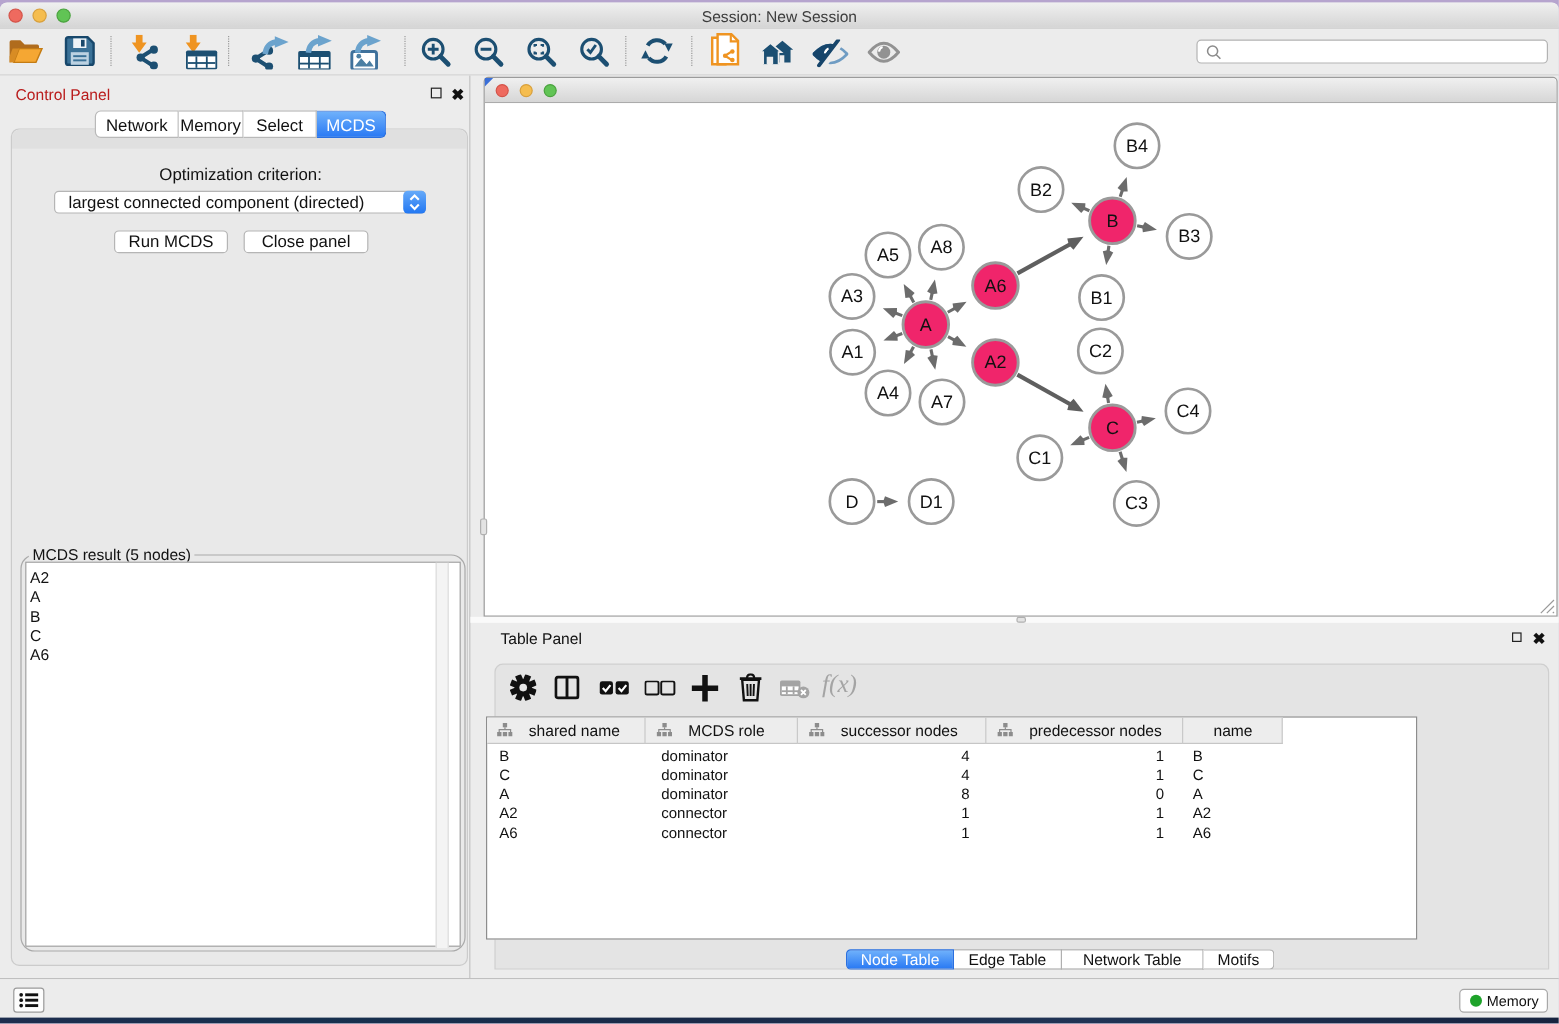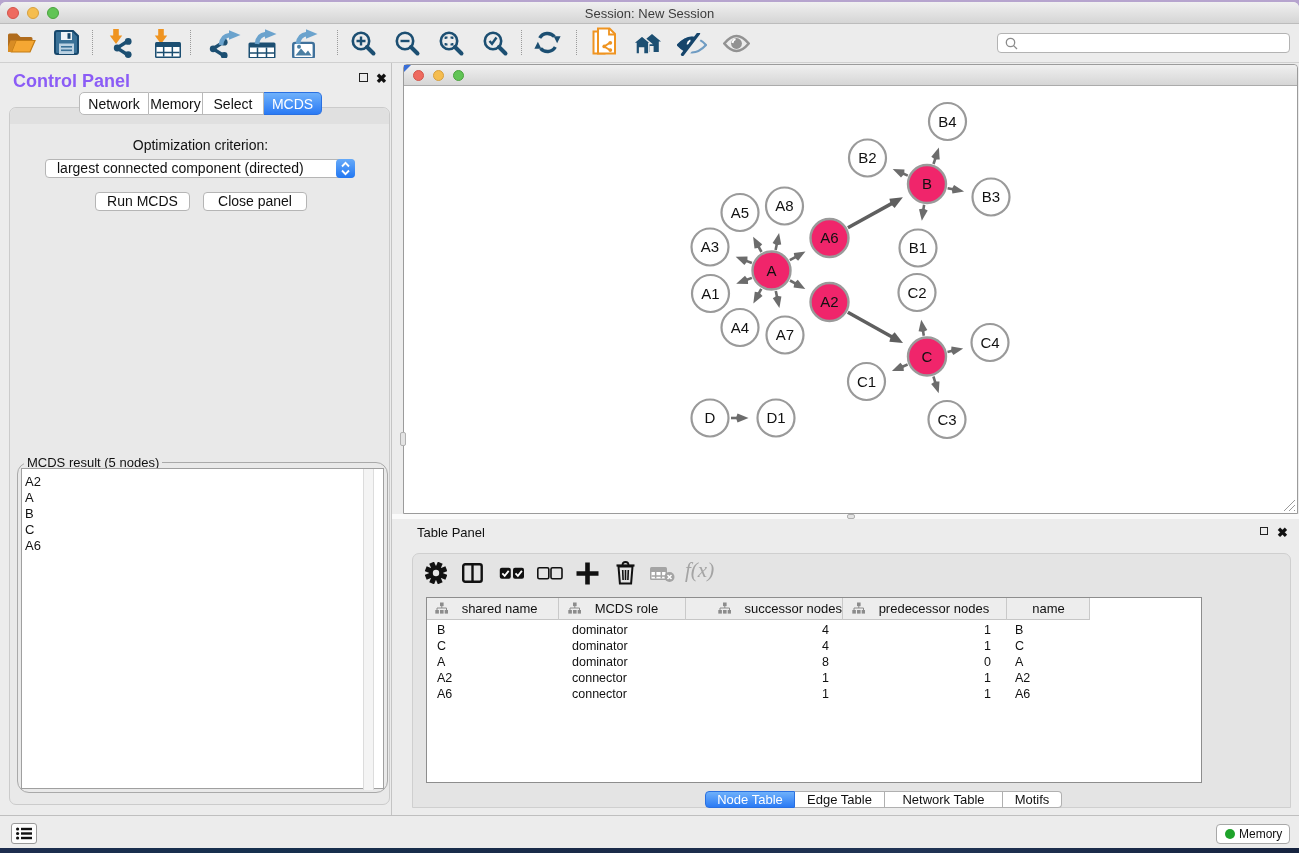--- a/index.html
+++ b/index.html
@@ -12,21 +12,21 @@
 .title { position:absolute; top:3.5px; width:100%; text-align:center; font-size:13px; color:#3c3c3c; }
 .toolbar { position:absolute; left:0; top:22px; width:100%; height:39px; background:#ececec;
   border-bottom:1px solid #d0d0d0; }
 .vsep { position:absolute; top:6px; height:25px; width:0; border-left:1px dotted #9a9a9a; }
 .search { position:absolute; left:997px; top:9px; width:293px; height:20px; background:#fff;
   border:1px solid #b3b3b3; border-radius:4px; }
 .main { position:absolute; left:0; top:61px; width:100%; height:752px; background:#ececec; }
 .vdivider { position:absolute; left:391px; top:0; height:752px; width:1px; background:#c4c4c4; }
 
 
-.cp-title { position:absolute; left:13px; top:8px; font-size:18px; color:#8b5cf6;font-weight:bold; }
+.cp-title { position:absolute; left:13px; top:8px; font-size:13px; color:#b91c1c; }
 .cp-box { position:absolute; left:9px; top:44px; width:381px; height:698px; background:#e9e9e9;
   border:1px solid #cbcbcb; border-radius:7px; }
 .cp-box-top { position:absolute; left:0; top:0; width:100%; height:16px; background:#e0e0e0;
   border-radius:7px 7px 0 0; }
 .tabs { position:absolute; left:79px; top:29px; height:23px; display:flex; }
 .tab { height:23px; line-height:22px; text-align:center; font-size:14px; color:#111;
   background:#fff; border:1px solid #b9b9b9; border-left:none; }
 .tab.first { border-left:1px solid #b9b9b9; border-radius:5px 0 0 5px; }
 .tab.last { border-radius:0 5px 5px 0; }
 .tab.sel { background:linear-gradient(#6fb1fb,#2a7af4); color:#fff; border-color:#2a70e0; }
@@ -56,21 +56,21 @@
   border-top:7px solid #3a6fd8; border-right:7px solid transparent; }
 .grip-l { position:absolute; left:400px; top:369px; width:6px; height:14px; background:#e3e3e3;
   border:1px solid #b0b0b0; border-radius:2px; }
 .grip-b { position:absolute; left:847px; top:451px; width:8px; height:5px; background:#e3e3e3;
   border:1px solid #b0b0b0; border-radius:2px; }
 
 
 .tp-title { position:absolute; left:417px; top:462px; font-size:13px; color:#111; }
 .tp-box { position:absolute; left:412px; top:490px; width:879px; height:255px; background:#e4e4e4;
   border:1px solid #cfcfcf; border-radius:7px 7px 0 0; }
-.tp-table { position:absolute; left:426px; top:534px; width:776px; height:186px; background:#fff;
+.tp-table { position:absolute; left:405px; top:534px; width:776px; height:186px; background:#fff;
   border:1px solid #8d8d8d; }
 .thead { position:absolute; left:0; top:0; width:663px; height:22px; background:#ededed;
   border-bottom:1px solid #c6c6c6; font-size:13px; color:#111; }
 .th { position:absolute; top:0; height:22px; line-height:21px; border-right:1px solid #c9c9c9; text-align:center; }
 .trow { position:absolute; left:0; width:875px; height:16px; font-size:12.5px; color:#111; }
 .td { position:absolute; top:0; height:16px; line-height:16px; }
 .btabs { position:absolute; left:673px; top:728px; height:27px; display:flex;padding-left:32px; }
 .btab { height:17px; line-height:16px; text-align:center; font-size:13px; color:#111;
   background:#fff; border:1px solid #b0b0b0; border-left:none; }
 .btab.first { border-left:1px solid #b0b0b0; border-radius:4px 0 0 4px; }
@@ -430,21 +430,21 @@
                 <rect x="5" y="8" width="3.6" height="3.6" fill="#8c8c8c"></rect>
                 <rect x="9.7" y="8" width="3.6" height="3.6" fill="#8c8c8c"></rect>
               </svg></span> <span style="margin-left:10px">shared name</span></div>
         <div class="th" style="left:133px;width:126px;text-align:left"><span style="margin-left:8px"><svg width="13" height="12" viewBox="0 0 13 12" style="vertical-align:-1px">
                 <rect x="5" y="0.5" width="3.6" height="3.6" fill="#8c8c8c"></rect>
                 <path d="M6.8 4 v2 M2 8 V6 h9.5 v2" stroke="#8c8c8c" stroke-width="1" fill="none"></path>
                 <rect x="0.3" y="8" width="3.6" height="3.6" fill="#8c8c8c"></rect>
                 <rect x="5" y="8" width="3.6" height="3.6" fill="#8c8c8c"></rect>
                 <rect x="9.7" y="8" width="3.6" height="3.6" fill="#8c8c8c"></rect>
               </svg></span> <span style="margin-left:10px">MCDS role</span></div>
-        <div class="th" style="left:260px;width:156px;text-align:right"><span style="margin-left:8px"><svg width="13" height="12" viewBox="0 0 13 12" style="vertical-align:-1px">
+        <div class="th" style="left:260px;width:156px;text-align:left"><span style="margin-left:8px"><svg width="13" height="12" viewBox="0 0 13 12" style="vertical-align:-1px">
                 <rect x="5" y="0.5" width="3.6" height="3.6" fill="#8c8c8c"></rect>
                 <path d="M6.8 4 v2 M2 8 V6 h9.5 v2" stroke="#8c8c8c" stroke-width="1" fill="none"></path>
                 <rect x="0.3" y="8" width="3.6" height="3.6" fill="#8c8c8c"></rect>
                 <rect x="5" y="8" width="3.6" height="3.6" fill="#8c8c8c"></rect>
                 <rect x="9.7" y="8" width="3.6" height="3.6" fill="#8c8c8c"></rect>
               </svg></span> <span style="margin-left:10px">successor nodes</span></div>
         <div class="th" style="left:417px;width:163px;text-align:left"><span style="margin-left:8px"><svg width="13" height="12" viewBox="0 0 13 12" style="vertical-align:-1px">
                 <rect x="5" y="0.5" width="3.6" height="3.6" fill="#8c8c8c"></rect>
                 <path d="M6.8 4 v2 M2 8 V6 h9.5 v2" stroke="#8c8c8c" stroke-width="1" fill="none"></path>
                 <rect x="0.3" y="8" width="3.6" height="3.6" fill="#8c8c8c"></rect>

